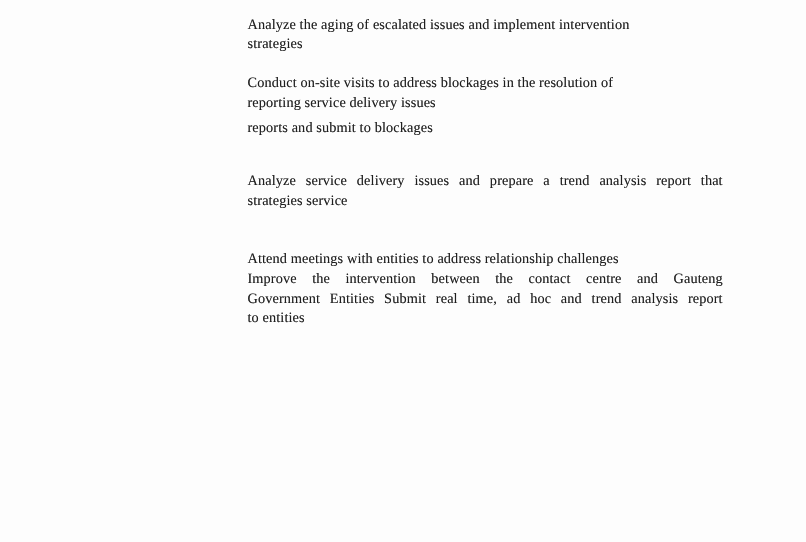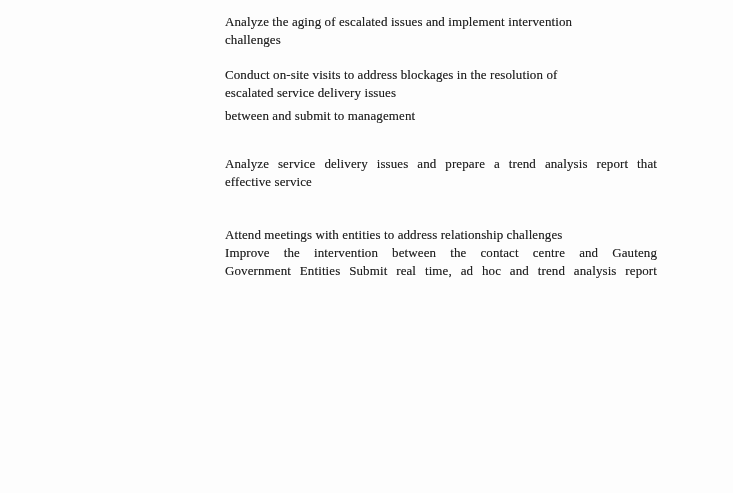--- a/index.html
+++ b/index.html
@@ -45,32 +45,33 @@
     text-align-last: justify;
   }
 </style>
 </head>
 <body>
 
 <div class="page" style="--page-bg: #fdfdfd; --text-color: #1f1f1f;">
   <div class="doc-col">
       <div class="para">
         <div class="line">Analyze the aging of escalated issues and implement intervention</div>
-        <div class="line">challenges</div>
+        <div class="line">strategies</div>
       </div>
       <div class="para">
         <div class="line">Conduct on-site visits to address blockages in the resolution of</div>
-        <div class="line">escalated service delivery issues</div>
+        <div class="line">reporting service delivery issues</div>
       </div>
       <div class="para">
-        <div class="line">between and submit to management</div>
+        <div class="line">reports and submit to blockages</div>
       </div>
       <div class="para">
         <div class="line stretch">Analyze service delivery issues and prepare a trend analysis report that</div>
-        <div class="line">effective service</div>
+        <div class="line">strategies service</div>
       </div>
       <div class="para">
         <div class="line">Attend meetings with entities to address relationship challenges</div>
         <div class="line stretch">Improve the intervention between the contact centre and Gauteng</div>
         <div class="line stretch">Government Entities Submit real time, ad hoc and trend analysis report</div>
+        <div class="line">to entities</div>
       </div>
     </div>
 </div>
 
 </body></html>

